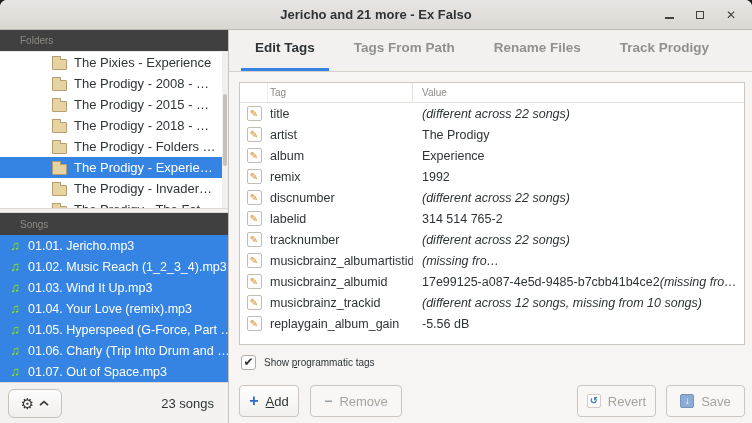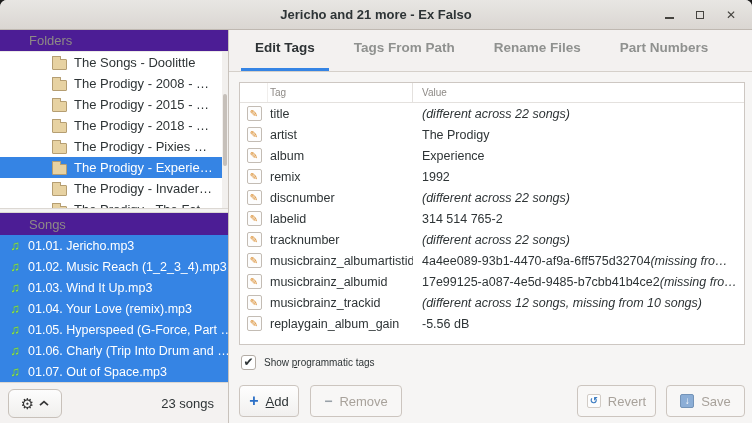--- a/index.html
+++ b/index.html
@@ -26,21 +26,21 @@
   .wc-close-x { font-size:12px; font-weight:bold; line-height:1; }
 
   
   .main { flex:1; display:flex; min-height:0; }
   .left { width:229px; flex:0 0 229px; border-right:1px solid #c8c2bc;
     background:#ffffff; display:flex; flex-direction:column; }
   .right { flex:1; display:flex; flex-direction:column; background:#f6f5f4; min-width:0; }
 
   
   .pane-header { height:22px; flex:0 0 22px; display:flex; align-items:center;
-    padding-left:29px; font-size:13px; color:#8e8a86; background:#4c1d95; }
+    padding-left:20px; font-size:10px; color:#8e8a86; background:#404040; }
   .pane-header.bordered { border-bottom:1px solid #eceae7; }
   .folder-list { height:156px; flex:0 0 156px; overflow:hidden; position:relative; background:#fff; }
   .folder-row { height:21px; display:flex; align-items:center; gap:7px;
     padding-left:52px; font-size:13px; color:#2e3436; white-space:nowrap; overflow:hidden; }
   .folder-row.selected { background:#3584e4; color:#ffffff; }
   .folder-icon { width:15px; height:11px; flex:0 0 15px; background:#e7d2a2;
     border:1px solid #b59e72; border-radius:1px; position:relative; margin-top:3px; }
   .folder-icon::before { content:""; position:absolute; top:-4px; left:-1px; width:7px; height:3px;
     background:#e7d2a2; border:1px solid #b59e72; border-bottom:none; border-radius:1px 1px 0 0; }
   .vscroll-track { position:absolute; right:0; top:0; bottom:0; width:6px; background:#f2f0ee; }
@@ -142,37 +142,37 @@
   </div>
 
   <div class="main">
 
     <div class="left">
       <div class="pane-header bordered">Folders</div>
 
       <div class="folder-list">
         <div class="folder-row">
             <span class="folder-icon"></span>
-            <span>The Songs - Doolittle</span>
+            <span>The Pixies - Experience</span>
           </div>
         <div class="folder-row">
             <span class="folder-icon"></span>
             <span>The Prodigy - 2008 - …</span>
           </div>
         <div class="folder-row">
             <span class="folder-icon"></span>
             <span>The Prodigy - 2015 - …</span>
           </div>
         <div class="folder-row">
             <span class="folder-icon"></span>
             <span>The Prodigy - 2018 - …</span>
           </div>
         <div class="folder-row">
             <span class="folder-icon"></span>
-            <span>The Prodigy - Pixies …</span>
+            <span>The Prodigy - Folders …</span>
           </div>
         <div class="folder-row selected">
             <span class="folder-icon"></span>
             <span>The Prodigy - Experie…</span>
           </div>
         <div class="folder-row">
             <span class="folder-icon"></span>
             <span>The Prodigy - Invader…</span>
           </div>
         <div class="folder-row">
@@ -228,21 +228,21 @@
         </div>
         <span class="song-count">23 songs</span>
       </div>
     </div>
 
     <div class="right">
       <div class="tabbar">
         <div class="tab active">Edit Tags</div>
         <div class="tab">Tags From Path</div>
         <div class="tab">Rename Files</div>
-        <div class="tab">Part Numbers</div>
+        <div class="tab">Track Prodigy</div>
       </div>
 
       <div class="content">
         <div class="tag-table">
           <div class="t-head">
             <div class="th-icon"></div>
             <div class="th-tag">Tag</div>
             <div class="th-value">Value</div>
           </div>
 
@@ -308,21 +308,20 @@
               <div class="td-value">
                 <span class="note">(different across 22 songs)</span>
               </div>
             </div>
           <div class="t-row">
               <div class="td-icon">
                 <span class="pencil">✎</span>
               </div>
               <div class="td-tag">musicbrainz_albumartistid</div>
               <div class="td-value">
-                <span class="val">4a4ee089-93b1-4470-af9a-6ff575d32704</span>
                 <span class="note">(missing fro…</span>
               </div>
             </div>
           <div class="t-row">
               <div class="td-icon">
                 <span class="pencil">✎</span>
               </div>
               <div class="td-tag">musicbrainz_albumid</div>
               <div class="td-value">
                 <span class="val">17e99125-a087-4e5d-9485-b7cbb41b4ce2</span>

